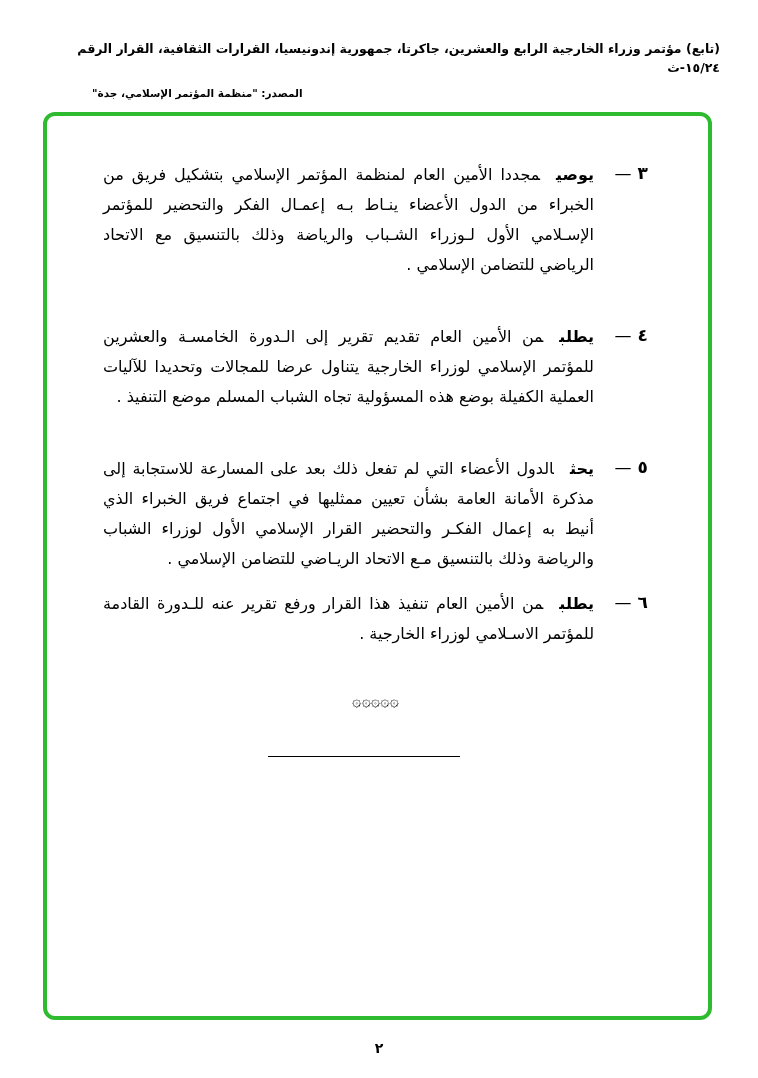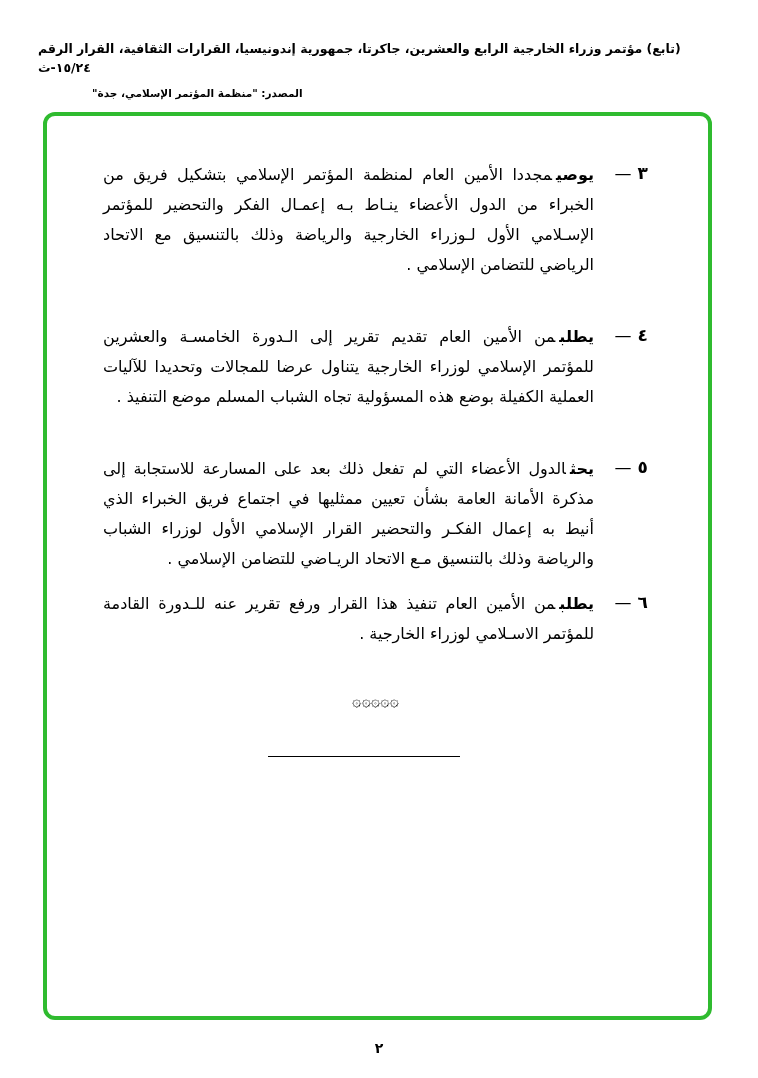--- a/index.html
+++ b/index.html
@@ -14,21 +14,21 @@
     overflow: hidden;
   }
   .page {
     position: relative;
     width: 758px;
     height: 1078px;
     background: #ffffff;
   }
   .header-title {
     direction: rtl;
-    text-align: left;
+    text-align: right;
     font-size: 12.5px;
     font-weight: bold;
     padding: 40px 38px 0 38px;
     line-height: 1.5;
     letter-spacing: 0px;
   }
   .source-line {
     direction: rtl;
     text-align: left;
     padding-left: 92px;
@@ -62,21 +62,21 @@
     white-space: nowrap;
   }
   .para-number .dash { margin-right: 6px; font-weight: normal; }
   .para-text {
     flex: 1;
     font-size: 16px;
     line-height: 30px;
     text-align: justify;
     text-justify: inter-word;
   }
-  .lead { font-weight: bold; margin-left: 4px; }
+  .lead { font-weight: bold; margin-left: 16px; }
   .ornament-row {
     direction: ltr;
     text-align: center;
     font-size: 16px;
     letter-spacing: 3px;
     margin-top: 32px;
     color: #000;
   }
   .divider-line {
     width: 192px;
@@ -104,21 +104,21 @@
 
   <div class="source-line">المصدر:  "منظمة المؤتمر الإسلامي، جدة"</div>
 
   <div class="content-box">
 
     <div class="para">
       <div class="para-number">
         <span>٣</span><span class="dash">—</span>
       </div>
       <div class="para-text">
-        <span class="lead">يوصي</span><span>مجددا الأمين العام لمنظمة المؤتمر الإسلامي بتشكيل فريق من الخبراء من الدول الأعضاء ينـاط بـه إعمـال الفكر والتحضير للمؤتمر الإسـلامي الأول لـوزراء الخارجية والرياضة وذلك بالتنسيق مع الاتحاد الرياضي للتضامن الإسلامي .</span>
+        <span class="lead">يوصي</span><span>مجددا الأمين العام لمنظمة المؤتمر الإسلامي بتشكيل فريق من الخبراء من الدول الأعضاء ينـاط بـه إعمـال الفكر والتحضير للمؤتمر الإسـلامي الأول لـوزراء الشـباب والرياضة وذلك بالتنسيق مع الاتحاد الرياضي للتضامن الإسلامي .</span>
       </div>
     </div>
 
     <div class="para">
       <div class="para-number">
         <span>٤</span><span class="dash">—</span>
       </div>
       <div class="para-text">
         <span class="lead">يطلب</span><span>من الأمين العام تقديم تقرير إلى الـدورة الخامسـة والعشرين للمؤتمر الإسلامي لوزراء الخارجية يتناول عرضا للمجالات وتحديدا للآليات العملية الكفيلة بوضع هذه المسؤولية تجاه الشباب المسلم موضع التنفيذ .</span>
       </div>

